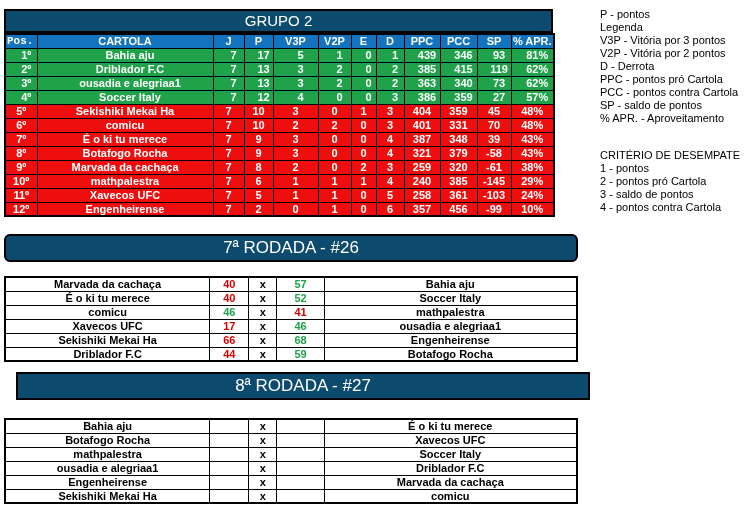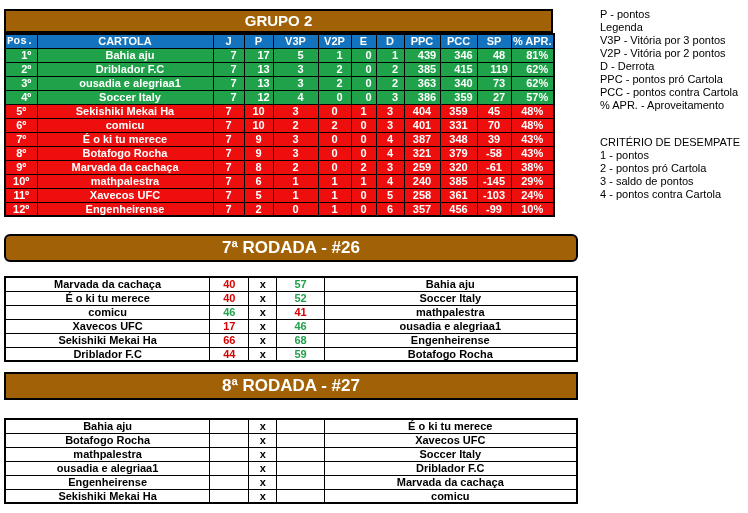--- a/index.html
+++ b/index.html
@@ -9,31 +9,31 @@
     background: #ffffff;
     font-family: "Liberation Sans", sans-serif;
     position: relative;
     overflow: hidden;
   }
   #canvas { position: relative; width: 748px; height: 513px; }
 
   
   .banner {
     position: absolute;
-    background: #a16207;
+    background: #0c4a6e;
     border: 2px solid #000;
     color: #fff;
-    font-weight: bold;
+    font-weight: normal;
     text-align: center;
     overflow: hidden;
     white-space: nowrap;
   }
   #group-banner { left: 4px; top: 9px; width: 549px; height: 24px; font-size: 15px; line-height: 20px; }
   #r7-banner    { left: 4px; top: 234px; width: 574px; height: 28px; font-size: 17px; line-height: 24px; border-radius: 6px; }
-  #r8-banner    { left: 4px; top: 372px; width: 574px; height: 28px; font-size: 17px; line-height: 24px; }
+  #r8-banner    { left: 16px; top: 372px; width: 574px; height: 28px; font-size: 17px; line-height: 24px; }
 
   
   #standings {
     position: absolute; left: 4px; top: 33px;
     width: 549px;
     border-collapse: collapse;
     table-layout: fixed;
     border: 2px solid #000;
   }
   #standings th, #standings td {
@@ -131,21 +131,21 @@
           <td>1º</td>
           <td>Bahia aju</td>
           <td>7</td>
           <td>17</td>
           <td>5</td>
           <td>1</td>
           <td>0</td>
           <td>1</td>
           <td>439</td>
           <td>346</td>
-          <td>48</td>
+          <td>93</td>
           <td>81%</td>
         </tr>
       <tr class="z-green">
           <td>2º</td>
           <td>Driblador F.C</td>
           <td>7</td>
           <td>13</td>
           <td>3</td>
           <td>2</td>
           <td>0</td>
@@ -299,20 +299,21 @@
   </table>
 
   <aside id="legend">
     <div>P - pontos</div>
     <div>Legenda</div>
     <div>V3P - Vitória por 3 pontos</div>
     <div>V2P - Vitória por 2 pontos</div>
     <div>D - Derrota</div>
     <div>PPC - pontos pró Cartola</div>
     <div>PCC - pontos contra Cartola</div>
+    <div>SP - saldo de pontos</div>
     <div>% APR. - Aproveitamento</div>
     <div class="gap"></div>
     <div>CRITÉRIO DE DESEMPATE</div>
     <div>1 - pontos</div>
     <div>2 - pontos pró Cartola</div>
     <div>3 - saldo de pontos</div>
     <div>4 - pontos contra Cartola</div>
   </aside>
 
   <div id="r7-banner" class="banner">7ª RODADA - #26</div>

